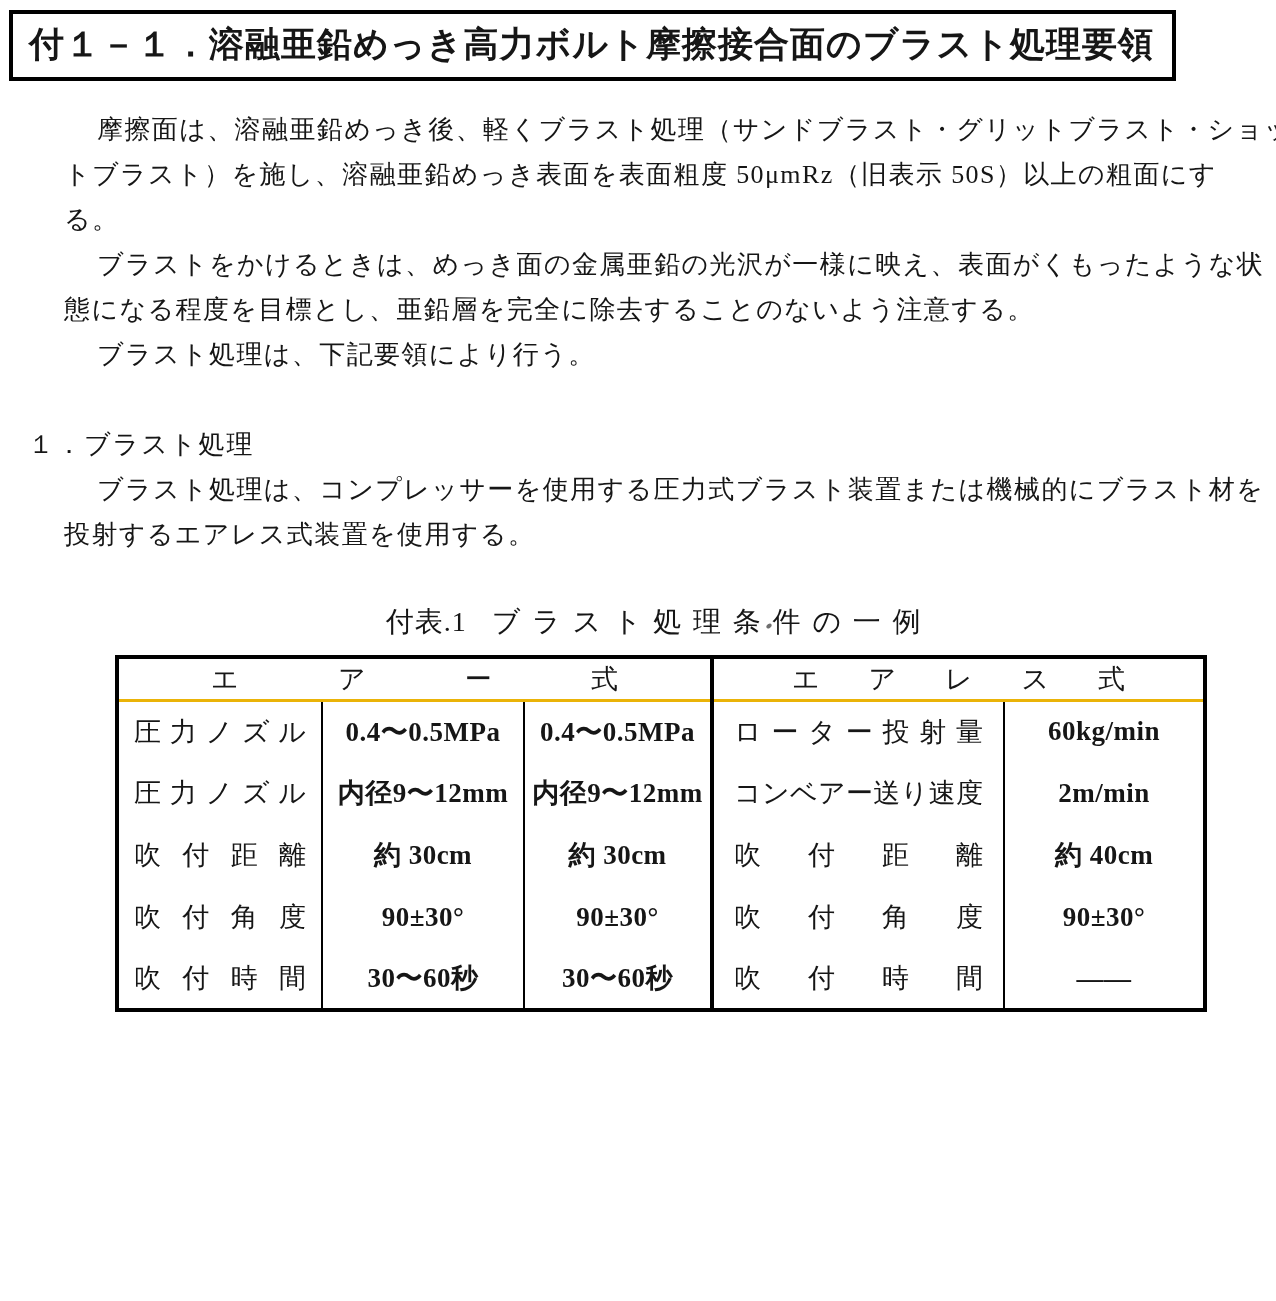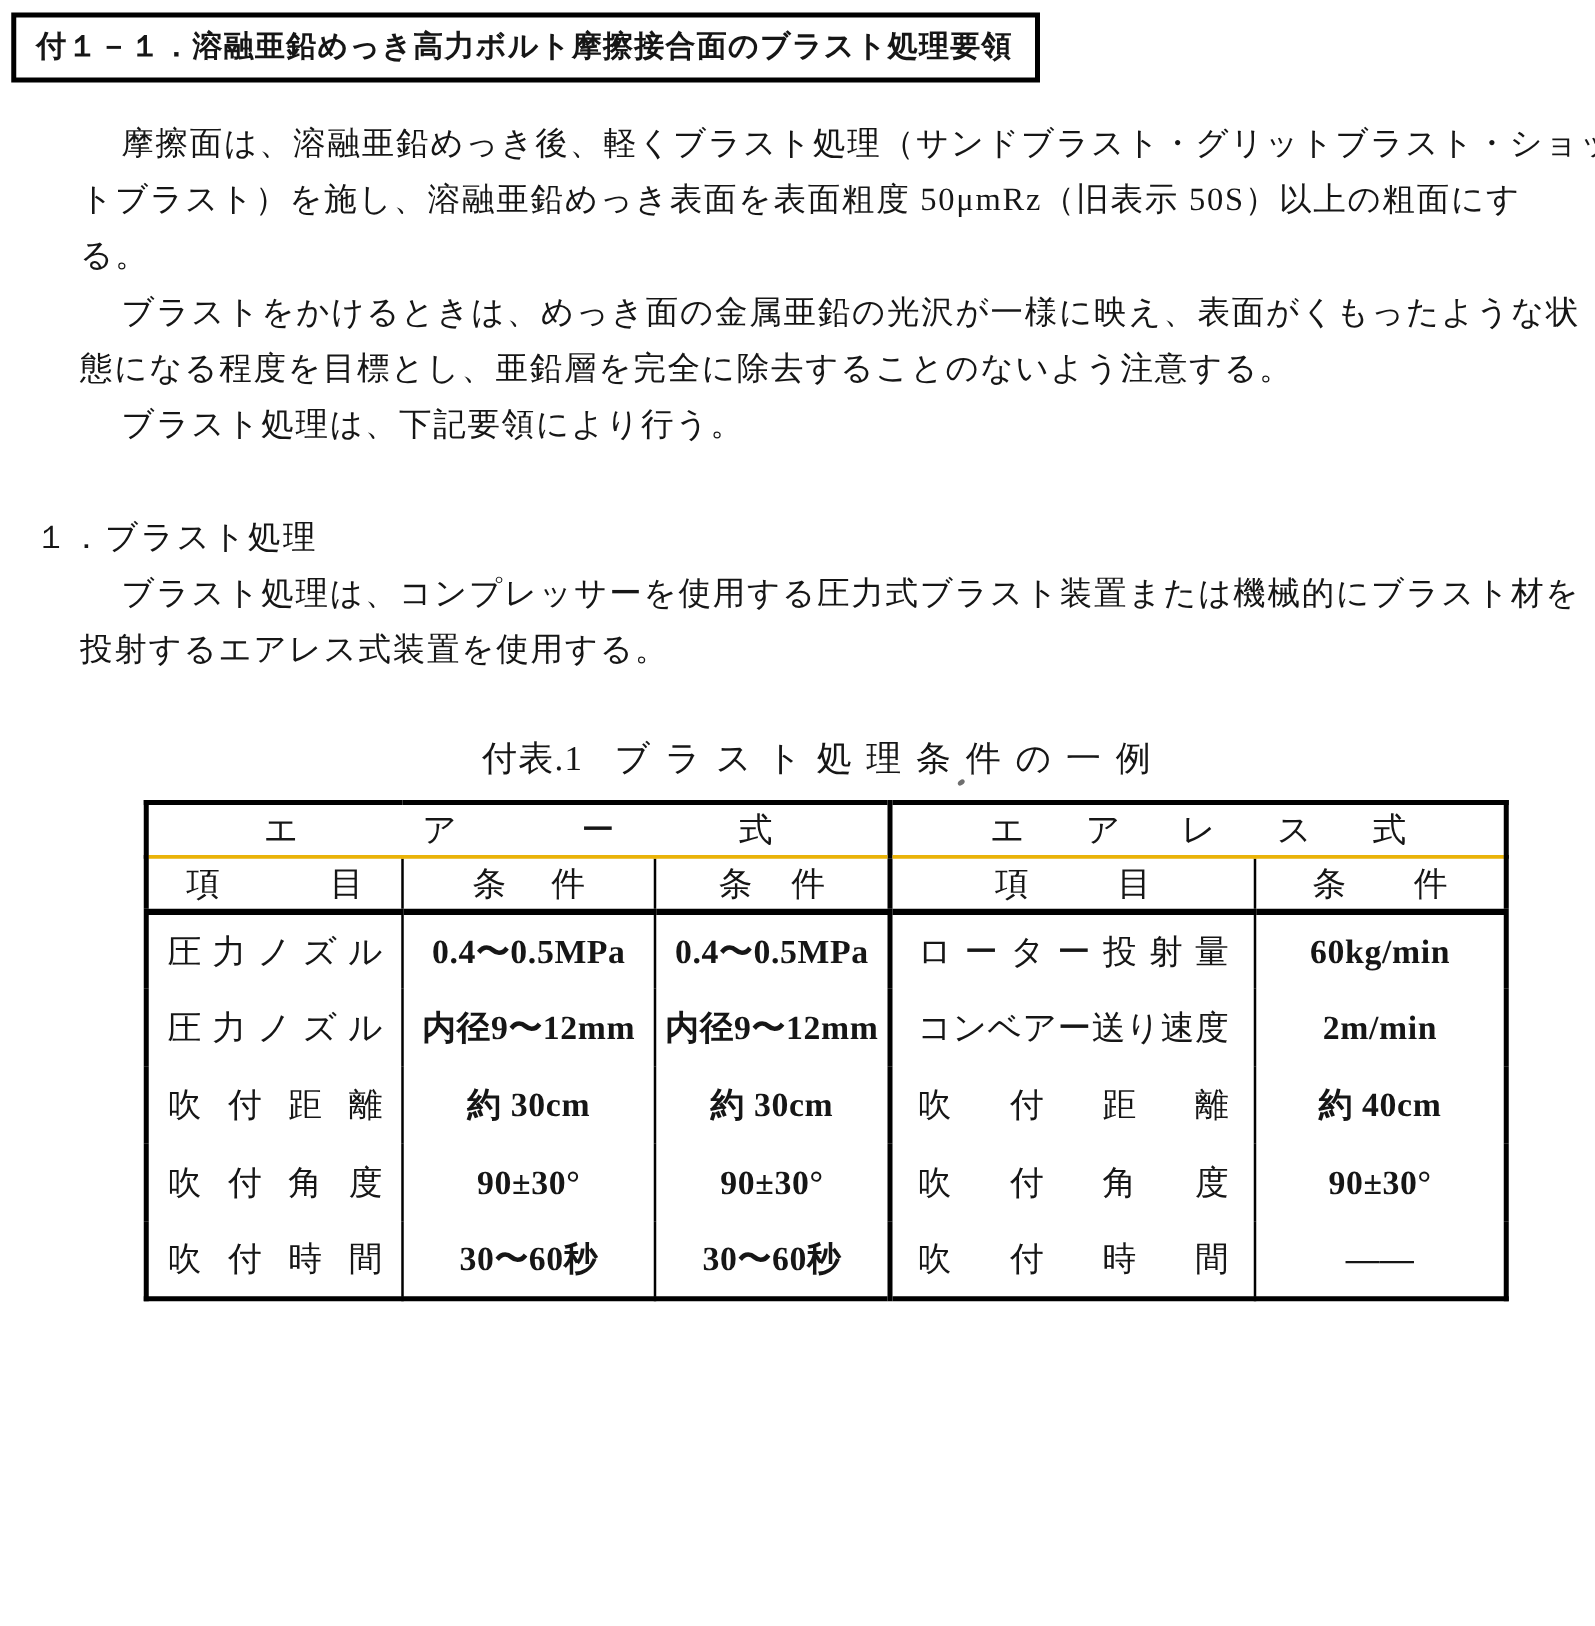--- a/index.html
+++ b/index.html
@@ -9,21 +9,21 @@
     font-family:"Liberation Serif","DejaVu Serif",serif;
     color:#161616;
   }
 
   
   .title-box {
     display:inline-block; margin:10px 0 0 9px;
     border:4px solid #000;
     padding:7px 18px 9px 16px;
     font-family:"Liberation Sans","DejaVu Sans",sans-serif;
-    font-weight:bold; font-size:24px; letter-spacing:1px;
+    font-weight:bold; font-size:35px; letter-spacing:1px;
     white-space:nowrap;
   }
 
   
   .body-text { margin:26px 0 0 64px; font-size:26px; line-height:45px; letter-spacing:1.4px; }
   .para div { white-space:nowrap; }
   .para div:first-child { text-indent:33px; }
   .section-heading { margin:45px 15px 0 28px; font-size:26px; line-height:45px; letter-spacing:2px; white-space:nowrap; }
 
   
@@ -113,27 +113,20 @@
       <col style="width:202px">
       <col style="width:188px">
       <col style="width:292px">
       <col style="width:201px">
   </colgroup>
   <thead>
     <tr class="h1">
       <th colspan="3" class="group-air">エアー式</th>
       <th colspan="2" class="group-airless">エアレス式</th>
     </tr>
-    <tr class="h2">
-      <th>項目</th>
-      <th>条件</th>
-      <th>条件</th>
-      <th>項目</th>
-      <th>条件</th>
-    </tr>
   </thead>
   <tbody>
       <tr>
         <td class="c-item">圧力ノズル</td>
         <td class="c-val">0.4〜0.5MPa</td>
         <td class="c-val c-div">0.4〜0.5MPa</td>
         <td class="c-item">ローター投射量</td>
         <td class="c-val c-last">60kg/min</td>
       </tr>
       <tr>

